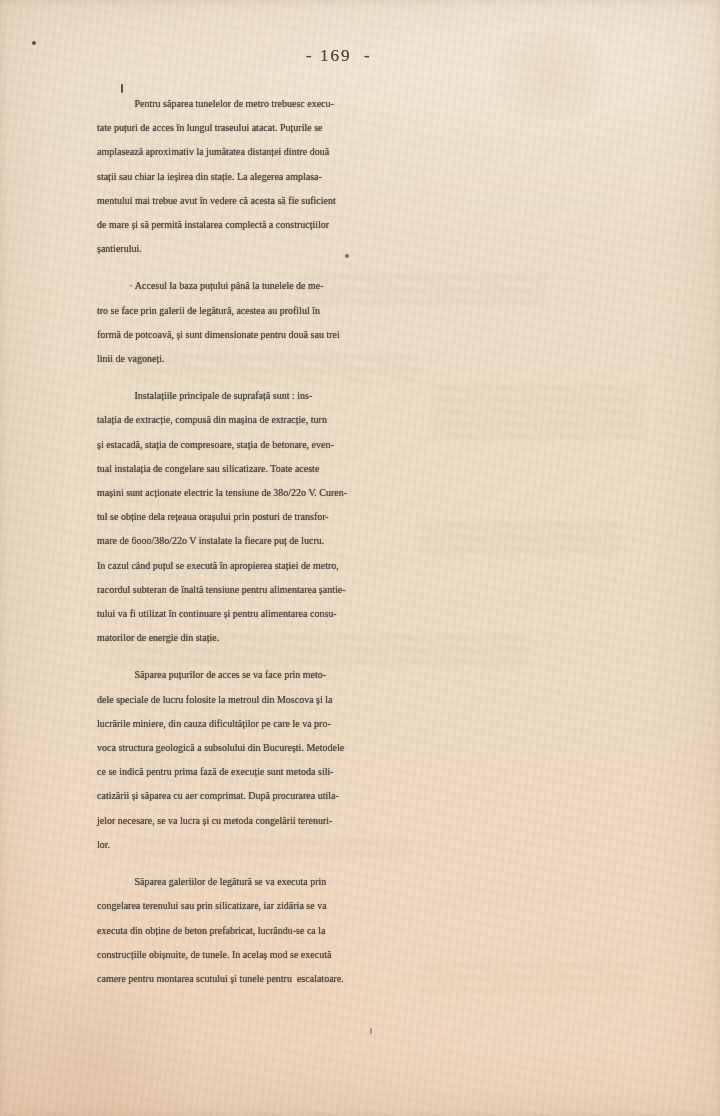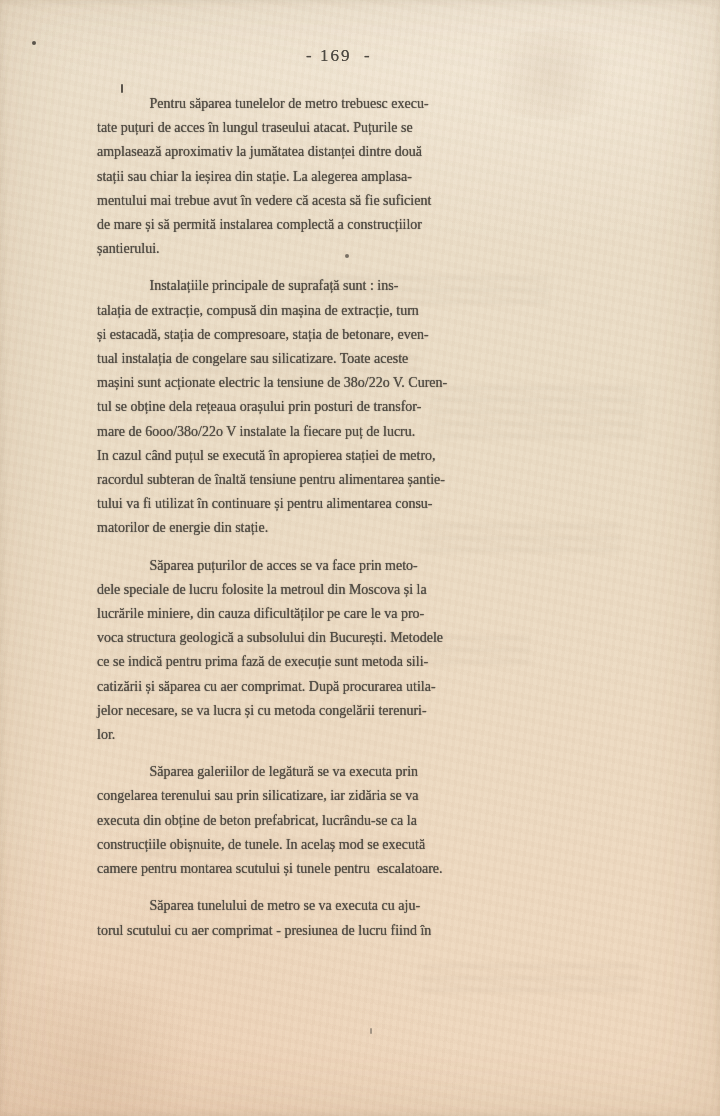--- a/index.html
+++ b/index.html
@@ -41,21 +41,21 @@
     text-shadow: 0 0 0.6px rgba(70,64,56,0.85);
   }
   .content {
     position: absolute;
     left: 97px;
     top: 92px;
     width: 575px;
   }
   .para {
     margin: 0 0 13px 0;
-    font-size: 14px;
+    font-size: 10px;
     line-height: 24.2px;
     white-space: pre;
     color: #534e46;
     text-shadow: 0 0 0.7px rgba(72,66,58,0.9), 0 0 2px rgba(95,88,78,0.18);
   }
   
   .ghost {
     position: absolute;
     pointer-events: none;
     filter: blur(2.2px);
@@ -105,20 +105,24 @@
   <div class="page-number">- 169  -</div>
 
   <div class="content">
     <p class="para">               Pentru săparea tunelelor de metro trebuesc execu-
 tate puțuri de acces în lungul traseului atacat. Puțurile se
 amplasează aproximativ la jumătatea distanței dintre două
 stații sau chiar la ieșirea din stație. La alegerea amplasa-
 mentului mai trebue avut în vedere că acesta să fie suficient
 de mare și să permită instalarea complectă a construcțiilor
 șantierului.</p>
+    <p class="para">             · Accesul la baza puțului până la tunelele de me-
+tro se face prin galerii de legătură, acestea au profilul în
+formă de potcoavă, și sunt dimensionate pentru două sau trei
+linii de vagoneți.</p>
     <p class="para">               Instalațiile principale de suprafață sunt : ins-
 talația de extracție, compusă din mașina de extracție, turn
 și estacadă, stația de compresoare, stația de betonare, even-
 tual instalația de congelare sau silicatizare. Toate aceste
 mașini sunt acționate electric la tensiune de 38o/22o V. Curen-
 tul se obține dela rețeaua orașului prin posturi de transfor-
 mare de 6ooo/38o/22o V instalate la fiecare puț de lucru.
 In cazul când puțul se execută în apropierea stației de metro,
 racordul subteran de înaltă tensiune pentru alimentarea șantie-
 tului va fi utilizat în continuare și pentru alimentarea consu-
@@ -129,17 +133,15 @@
 voca structura geologică a subsolului din București. Metodele
 ce se indică pentru prima fază de execuție sunt metoda sili-
 catizării și săparea cu aer comprimat. După procurarea utila-
 jelor necesare, se va lucra și cu metoda congelării terenuri-
 lor.</p>
     <p class="para">               Săparea galeriilor de legătură se va executa prin
 congelarea terenului sau prin silicatizare, iar zidăria se va
 executa din obține de beton prefabricat, lucrându-se ca la
 construcțiile obișnuite, de tunele. In acelaș mod se execută
 camere pentru montarea scutului și tunele pentru  escalatoare.</p>
-    <p class="para">               Săparea tunelului de metro se va executa cu aju-
-torul scutului cu aer comprimat - presiunea de lucru fiind în</p>
   </div>
 
 </div>
 
 </body></html>

